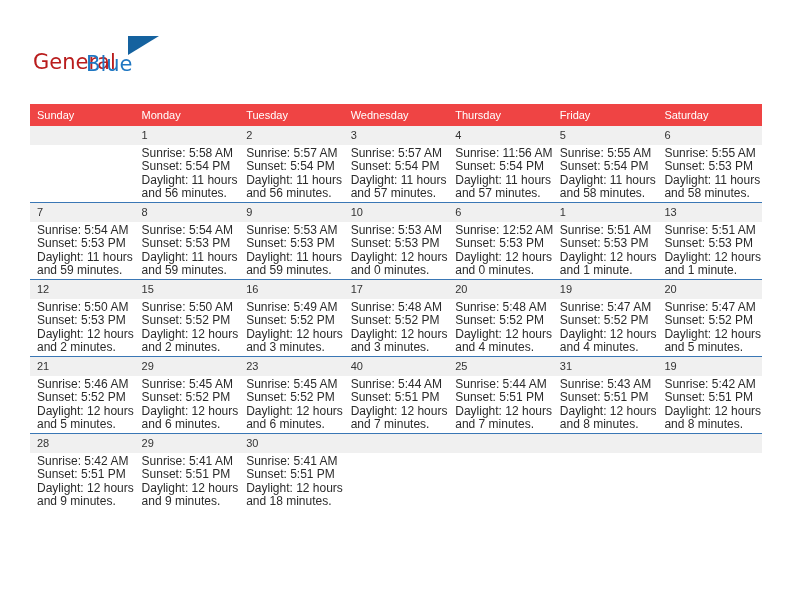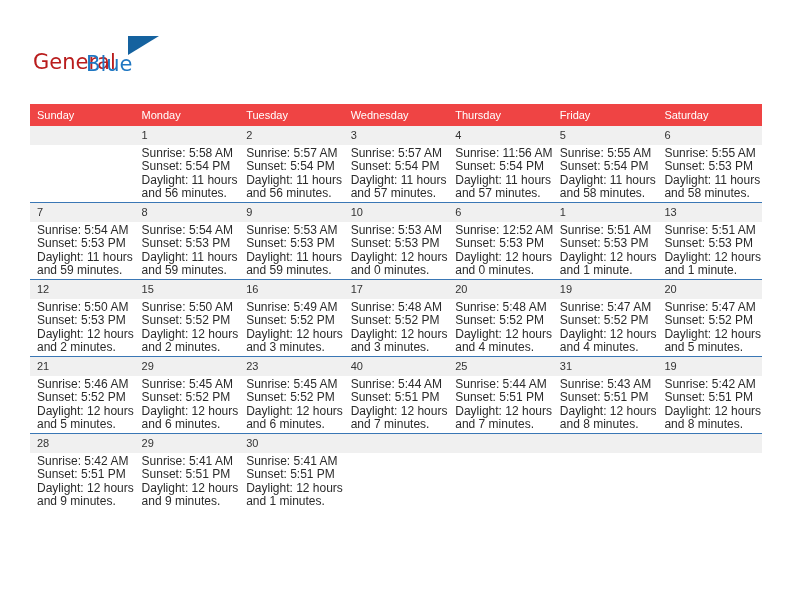--- a/index.html
+++ b/index.html
@@ -464,21 +464,21 @@
               <span>Daylight: 12 hours</span>
               <span>and 9 minutes.</span>
             </span>
           </td>
           <td class="daycell">
             <span class="datenum">30</span>
             <span class="info">
               <span>Sunrise: 5:41 AM</span>
               <span>Sunset: 5:51 PM</span>
               <span>Daylight: 12 hours</span>
-              <span>and 1 minutes.</span>
+              <span>and 18 minutes.</span>
             </span>
           </td>
           <td class="daycell empty">
             <span class="datenum"></span>
             <span class="info">
               <span></span>
               <span></span>
               <span></span>
               <span></span>
             </span>

